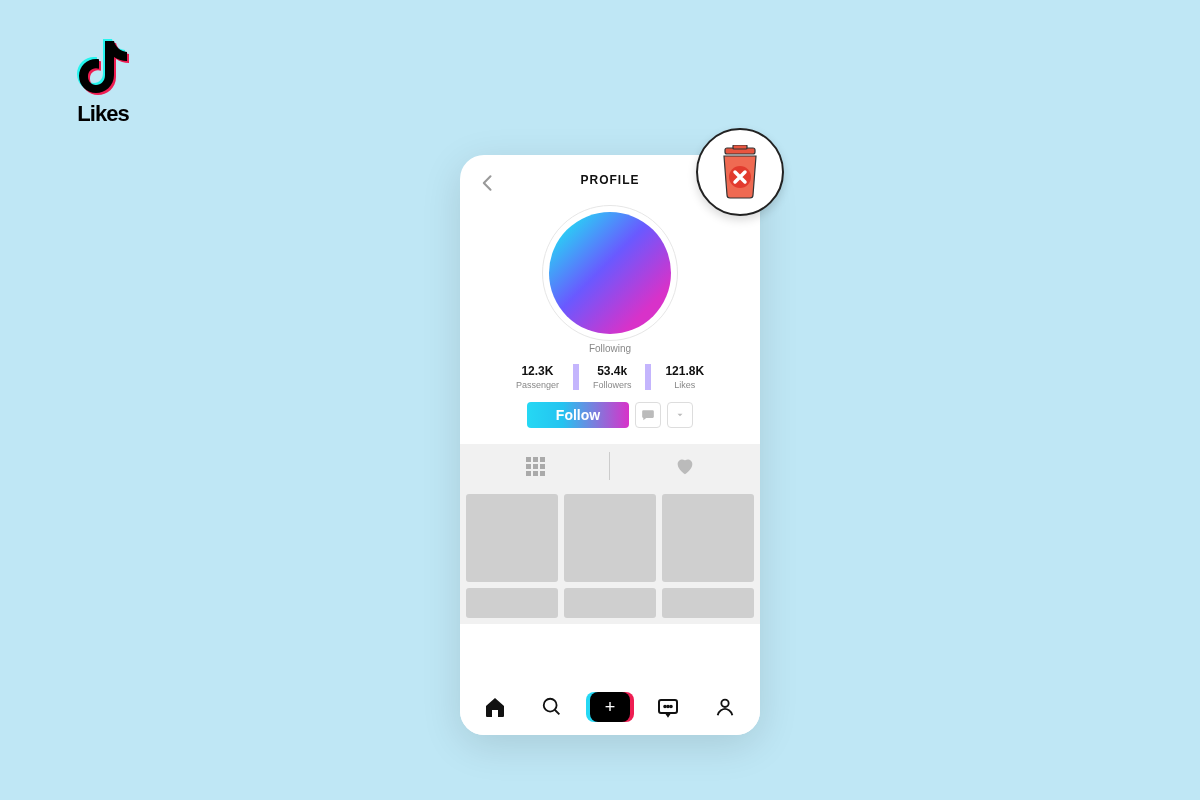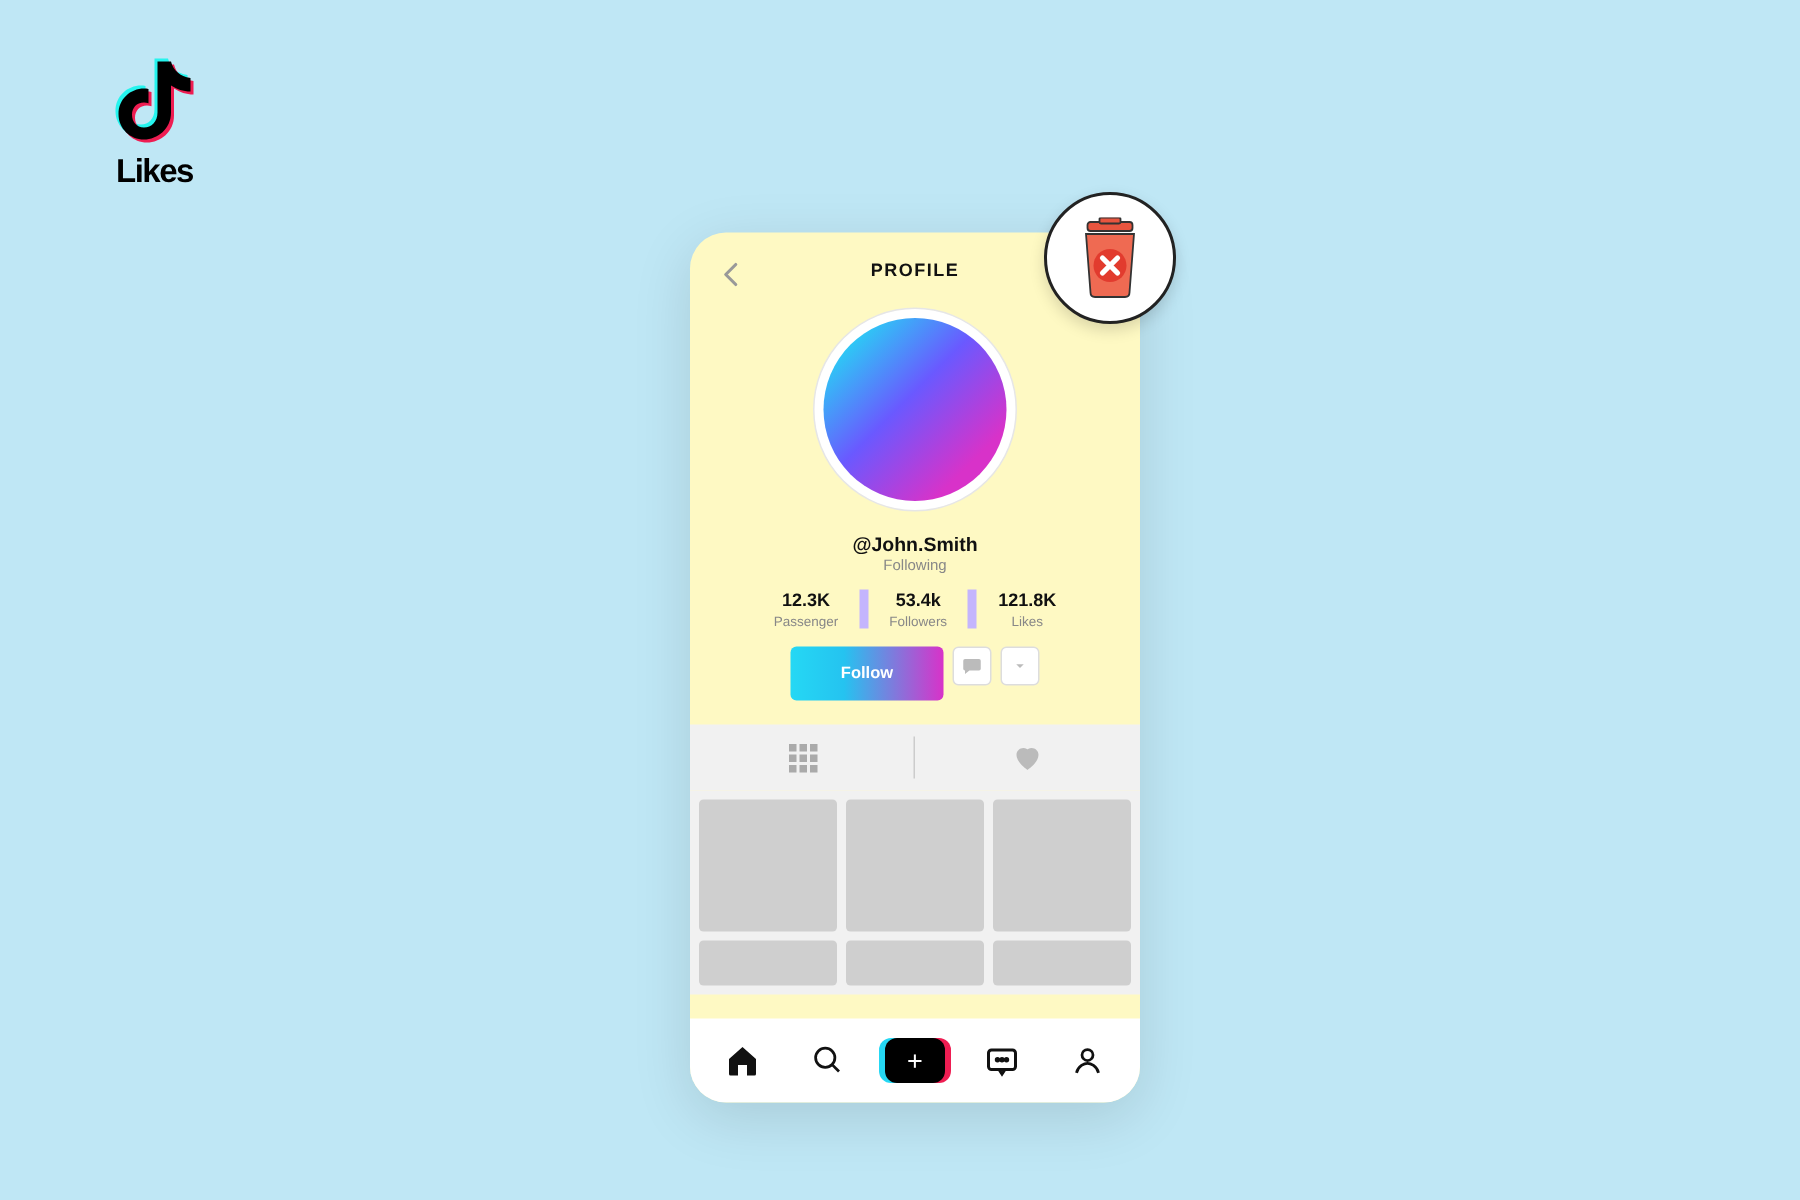--- a/index.html
+++ b/index.html
@@ -30,21 +30,21 @@
       color: #000;
       margin-top: 4px;
       letter-spacing: -1px;
     }
     .phone-card {
       position: absolute;
       left: 460px;
       top: 155px;
       width: 300px;
       height: 580px;
-      background: #fef9c3;
+      background: #ffffff;
       border-radius: 24px;
       box-shadow: 0 10px 40px rgba(0,0,0,0.12);
       display: flex;
       flex-direction: column;
       overflow: hidden;
     }
     .header {
       display: flex;
       align-items: center;
       justify-content: center;
@@ -123,26 +123,26 @@
       margin-top: 2px;
     }
     .actions {
       display: flex;
       justify-content: center;
       gap: 6px;
       margin-top: 12px;
     }
     .follow-btn {
       width: 102px;
-      height: 36px;
+      height: 26px;
       border: none;
       border-radius: 4px;
       background: linear-gradient(90deg, #25d8f4 0%, #25c3f0 35%, #d832c9 100%);
       color: #fff;
-      font-size: 11px;
+      font-size: 14px;
       font-weight: 600;
       cursor: pointer;
     }
     .icon-btn {
       width: 26px;
       height: 26px;
       border: 1px solid #ddd;
       border-radius: 4px;
       background: #fff;
       display: flex;
@@ -289,21 +289,20 @@
     </div>
     <div class="header-title">PROFILE</div>
   </div>
 
   <div class="avatar-wrap">
     <div class="avatar-ring">
       <div class="avatar"></div>
     </div>
   </div>
 
-  <div class="username">@John.Smith</div>
   <div class="subtitle">Following</div>
 
   <div class="stats">
     <div class="stat">
       <div class="stat-val">12.3K</div>
       <div class="stat-lbl">Passenger</div>
     </div>
     <div class="stat">
       <div class="stat-val">53.4k</div>
       <div class="stat-lbl">Followers</div>

